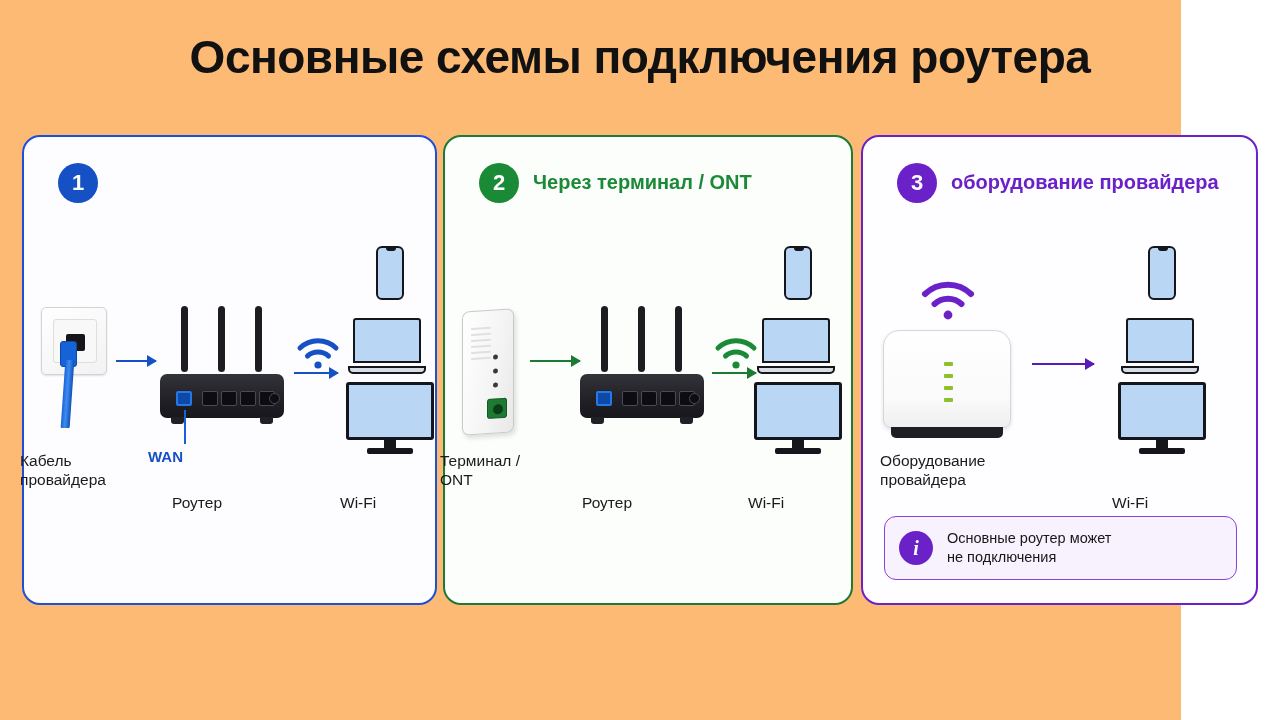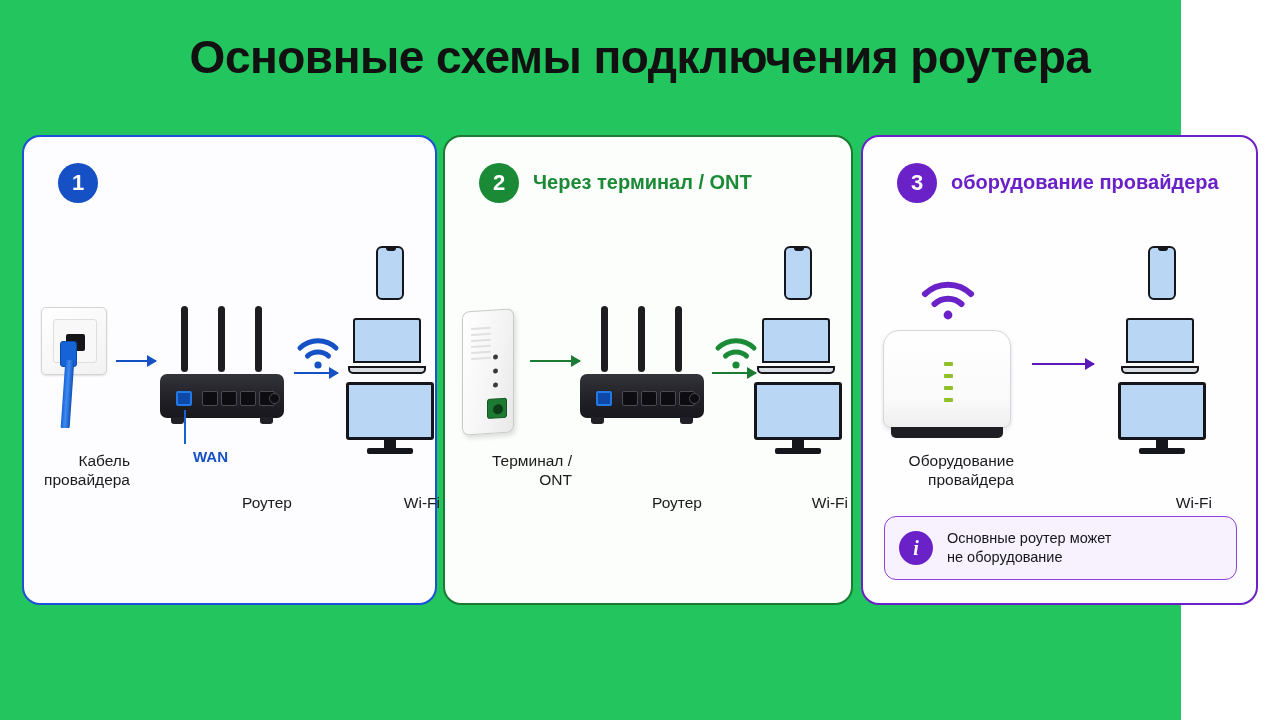--- a/index.html
+++ b/index.html
@@ -2,21 +2,21 @@
 <html><head>
 <meta charset="utf-8">
 <style>
   * { box-sizing: border-box; margin: 0; padding: 0; }
   html, body {
     width: 1280px; height: 720px;
     background: #ffffff;
     font-family: "Liberation Sans", sans-serif;
     overflow: hidden;
   }
-  .stage { position: relative; width: 1181px; height: 720px; background: #22c55e; }
+  .stage { position: relative; width: 1181px; height: 720px; background: #fdba74; }
 
   
   .title {
     position: absolute; left: 0; top: 30px; width: 1280px;
     text-align: center;
     font-size: 46px; font-weight: bold; letter-spacing: -0.5px;
     color: #111111;
     white-space: nowrap;
   }
 
@@ -47,21 +47,21 @@
   .p3 .badge { background: #6b21c8; }
 
   .panel-title { font-size: 20px; font-weight: bold; line-height: 1.18; }
   .p1 .panel-title { color: #1550c4; }
   .p2 .panel-title { color: #1b8a36; }
   .p3 .panel-title { color: #6b21c8; }
   .panel-title .ln { display: block; white-space: nowrap; }
 
   
   .cap {
-    position: absolute; text-align: right;
+    position: absolute; text-align: left;
     font-size: 15.5px; color: #1a1a1a; line-height: 1.22;
     white-space: nowrap;
   }
   .cap.blue { color: #1550c4; font-weight: bold; font-size: 15px; }
 
   
   .socket {
     position: absolute; left: 41px; top: 307px;
     width: 66px; height: 68px;
     background: linear-gradient(150deg,#ffffff 0%,#f2f2f2 100%);
@@ -442,18 +442,18 @@
     <div class="screen"></div>
     <div class="neck"></div>
     <div class="stand"></div>
   </div>
   <div class="cap" style="left:1112px; top:494px; width:100px;">Wi-Fi</div>
 
   <div class="note">
     <div class="i-badge">i</div>
     <div class="note-txt">
       <span class="ln">Основные роутер может</span>
-      <span class="ln">не оборудование</span>
+      <span class="ln">не подключения</span>
     </div>
   </div>
 
 
 </div>
 
 </body></html>

